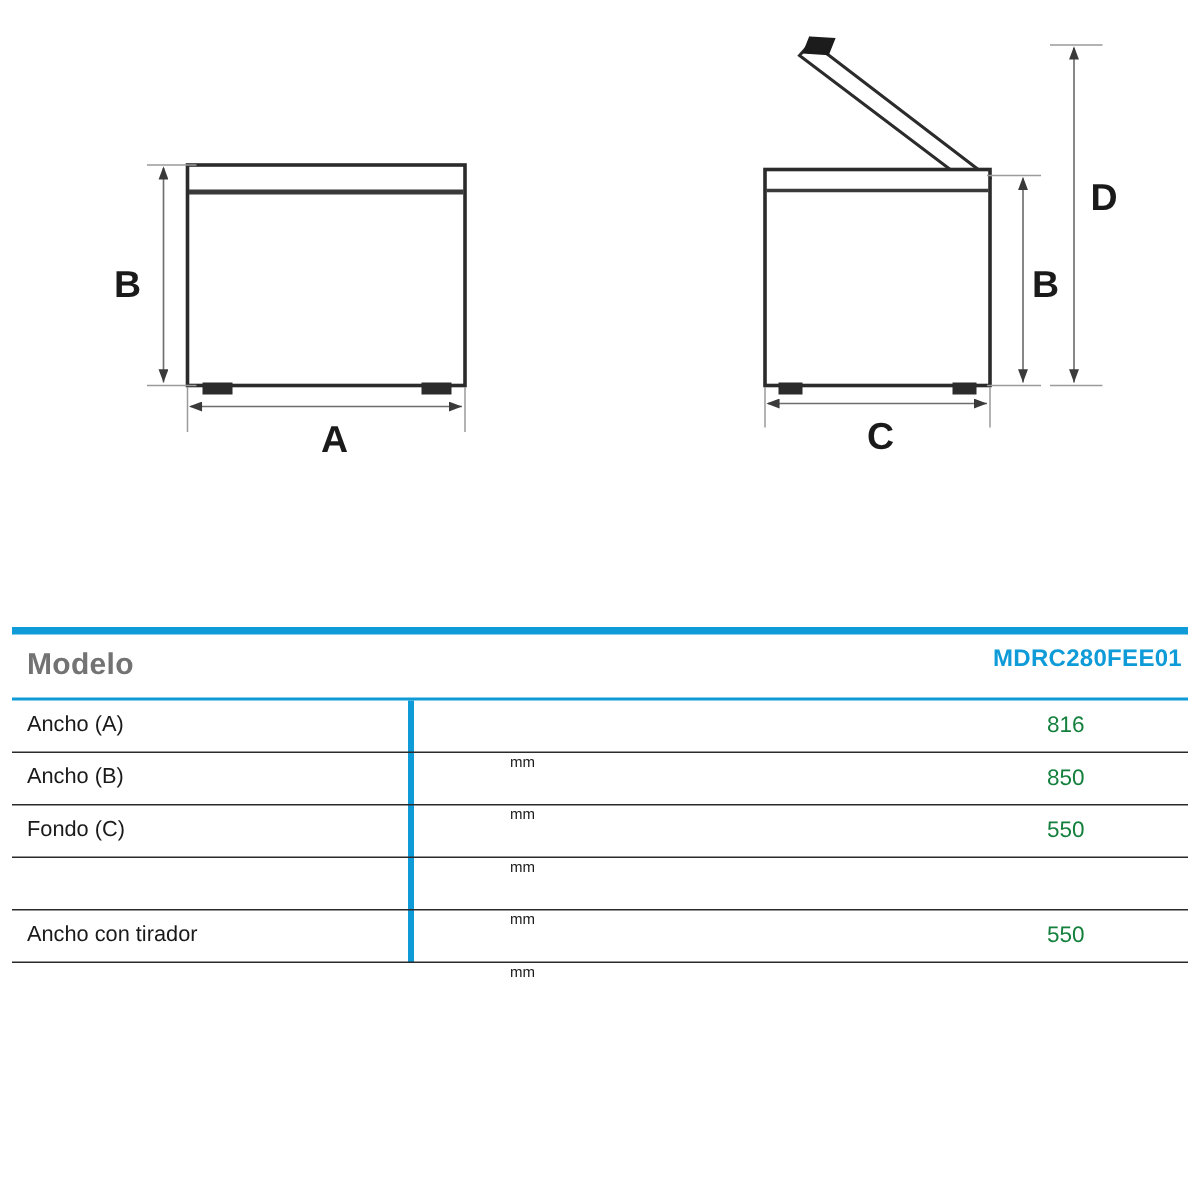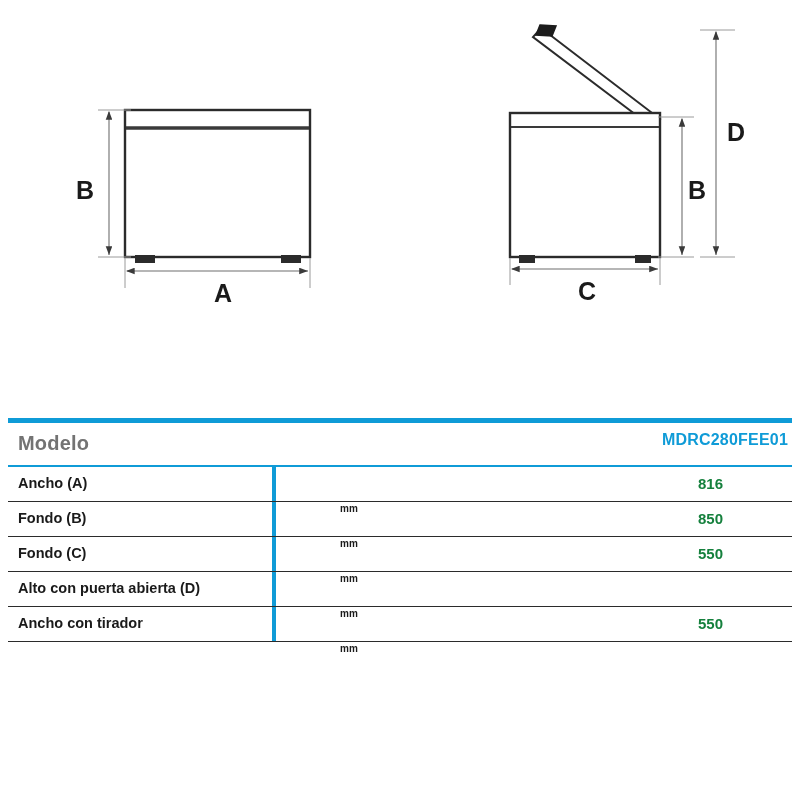--- a/index.html
+++ b/index.html
@@ -34,21 +34,20 @@
   }
   .hdr .hdr-value{
     position:absolute;right:4px;top:8px;
     font-size:16px;font-weight:bold;color:#0f9bd7;
     letter-spacing:.2px;
   }
   .rows{position:relative;}
   .row{
     position:relative;height:34px;
     border-bottom:1.6px solid #2b2b2b;
-    font-weight:bold;
   }
   .row:last-child{border-bottom:1.6px solid #2b2b2b;}
   .cell-label{
     position:absolute;left:10px;top:8px;
     font-size:14.5px;color:#1a1a1a;white-space:nowrap;
   }
   .cell-unit{
     position:absolute;left:332px;top:9px;
     font-size:10px;color:#1a1a1a;margin-top:27px;
   }
@@ -144,33 +143,32 @@
     <div class="rows">
       <div class="vsep"></div>
 
       <div class="row">
         <div class="cell-label">Ancho (A)</div>
         <div class="cell-unit">mm</div>
         <div class="cell-value">816</div>
       </div>
 
       <div class="row">
-        <div class="cell-label">Fondo (B)</div>
+        <div class="cell-label">Ancho (B)</div>
         <div class="cell-unit">mm</div>
         <div class="cell-value">850</div>
       </div>
 
       <div class="row">
         <div class="cell-label">Fondo (C)</div>
         <div class="cell-unit">mm</div>
         <div class="cell-value">550</div>
       </div>
 
       <div class="row">
-        <div class="cell-label">Alto con puerta abierta (D)</div>
         <div class="cell-unit">mm</div>
         <div class="cell-value"></div>
       </div>
 
       <div class="row">
         <div class="cell-label">Ancho con tirador</div>
         <div class="cell-unit">mm</div>
         <div class="cell-value">550</div>
       </div>
     </div>

